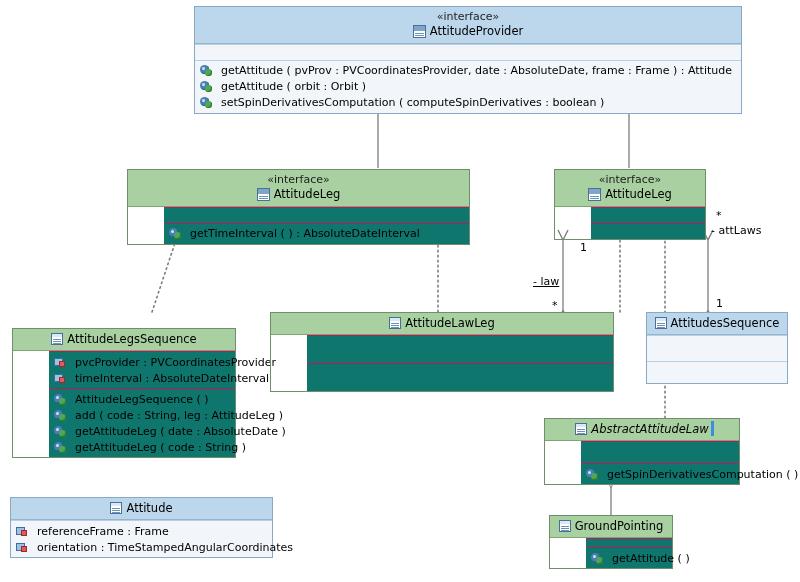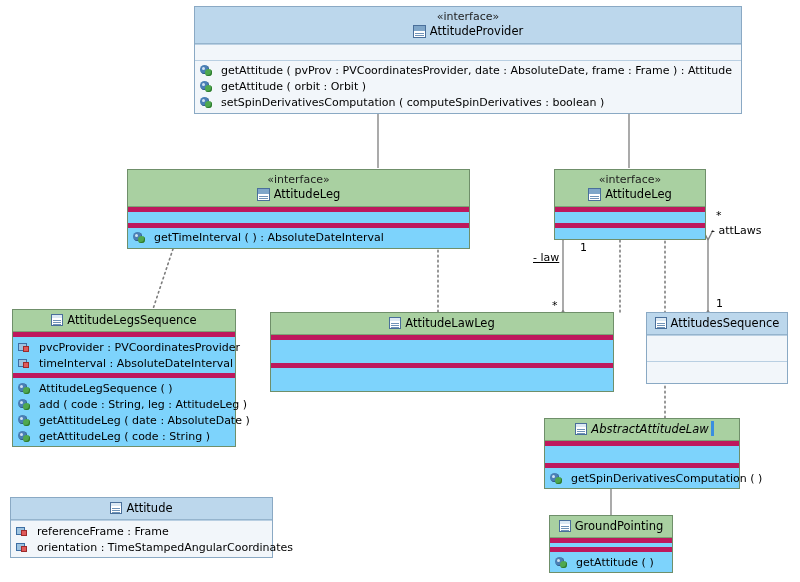--- a/index.html
+++ b/index.html
@@ -18,21 +18,21 @@
   .hdr{box-sizing:border-box;padding:3px 4px 4px 4px;text-align:center;line-height:1.25;}
   .uml.green > .hdr{background:#a9d0a1;border-bottom:1px solid #7da476;}
   .uml.blue  > .hdr{background:#bcd7ec;border-bottom:1px solid #95b4cd;}
 
   .stereo{font-size:11px;color:#1d1d1d;display:block;line-height:1.3;}
   .cname{font-weight:normal;font-size:11.5px;white-space:nowrap;display:inline-block;}
   .cname.abs{font-style:italic;}
   .hdr-row{display:flex;align-items:center;justify-content:center;gap:4px;}
 
   .compart{box-sizing:border-box;padding:2px 0 2px 0;}
-  .uml.green > .compart{background:#7dd3fc;border-top:5px solid #be185d;}
+  .uml.green > .compart{background:#0f766e;border-top:1px solid #be185d;margin-left:36px;}
   .uml.blue  > .compart{background:#f2f6fa;border-top:1px solid #b9cfe2;}
   .compart.empty{height:16px;}
 
   .member{display:flex;align-items:center;gap:8px;padding:0 4px 0 5px;height:16px;white-space:nowrap;font-size:11px;}
 
   
   .ic{flex:0 0 auto;display:inline-block;position:relative;}
   .ic-class{width:12px;height:12px;}
   .ic-class i{position:absolute;left:0;top:0;width:12px;height:12px;box-sizing:border-box;
     border:1px solid #4a6f9a;background:#ffffff;}
@@ -174,21 +174,21 @@
         <span class="ic ic-iface">
             <i></i>
           </span>
         <span class="cname">AttitudeLeg</span>
       </span>
     </div>
     <div class="compart empty"></div>
     <div class="compart empty"></div>
   </div>
 
-  <div class="uml green" style="left:12px;top:309px;width:224px;">
+  <div class="uml green" style="left:12px;top:328px;width:224px;">
     <div class="hdr">
       <span class="hdr-row">
         <span class="ic ic-class">
             <i></i>
           </span>
         <span class="cname">AttitudeLegsSequence</span>
       </span>
     </div>
     <div class="compart">
       <div class="member">
@@ -328,20 +328,20 @@
         <span class="ic ic-f">
             <b></b>
             <u></u>
           </span>
         <span>orientation : TimeStampedAngularCoordinates</span>
       </div>
     </div>
   </div>
 
   <span class="lbl" style="left:580px;top:242px;">1</span>
-  <span class="lbl" style="left:533px;top:252px;text-decoration:underline;">- law</span>
+  <span class="lbl" style="left:533px;top:276px;text-decoration:underline;">- law</span>
   <span class="lbl" style="left:552px;top:300px;">*</span>
 
   <span class="lbl" style="left:716px;top:210px;">*</span>
   <span class="lbl" style="left:711px;top:225px;">- attLaws</span>
   <span class="lbl" style="left:716px;top:298px;">1</span>
 
 </div>
 
 </body></html>

